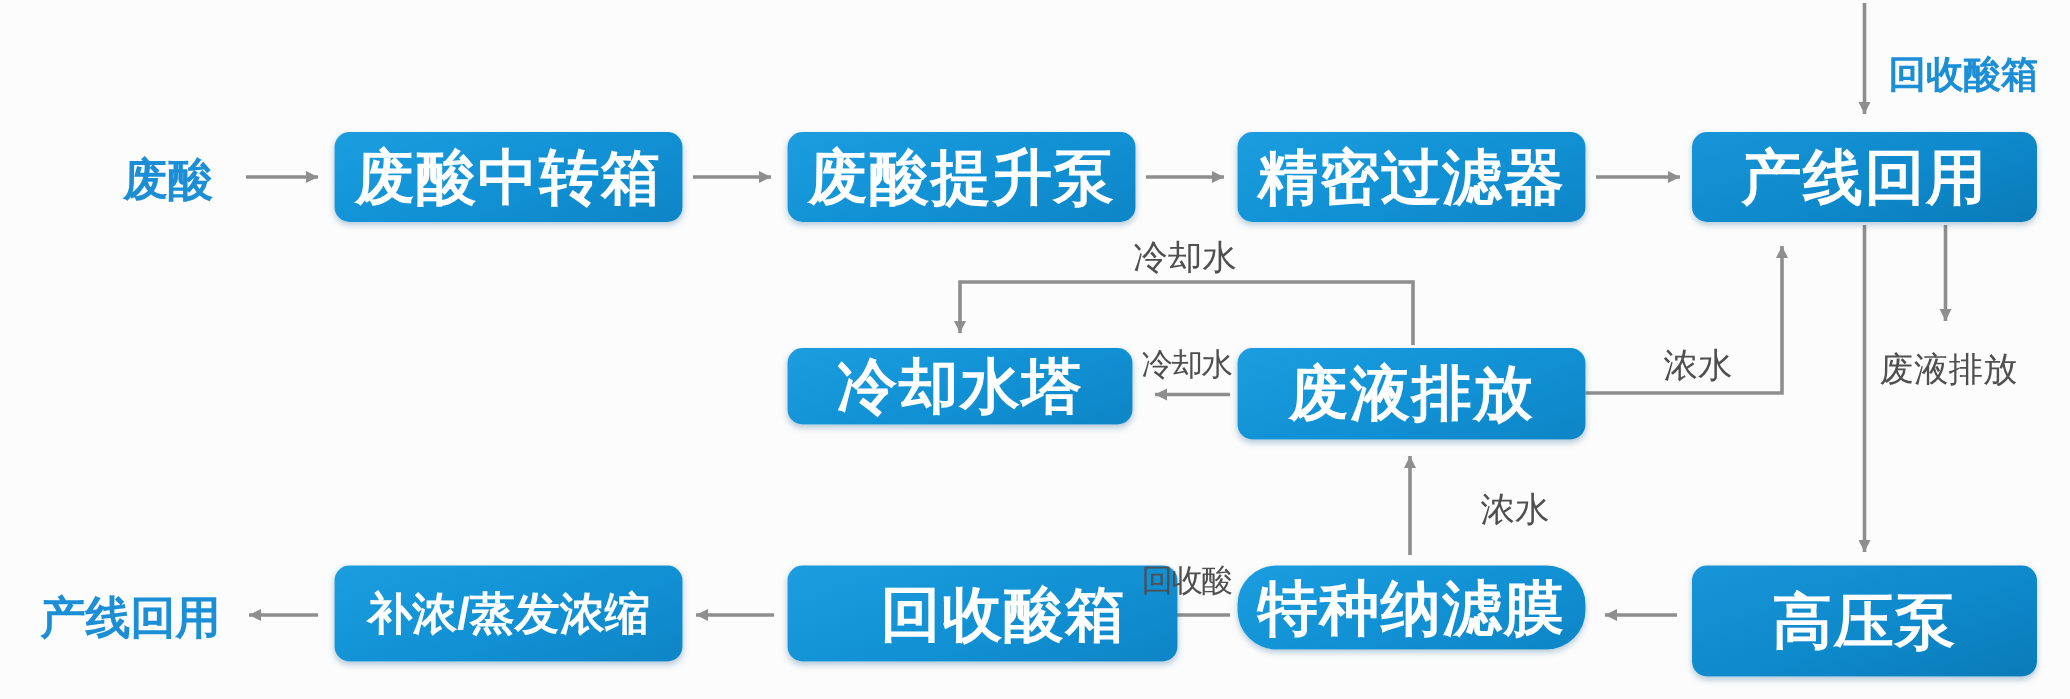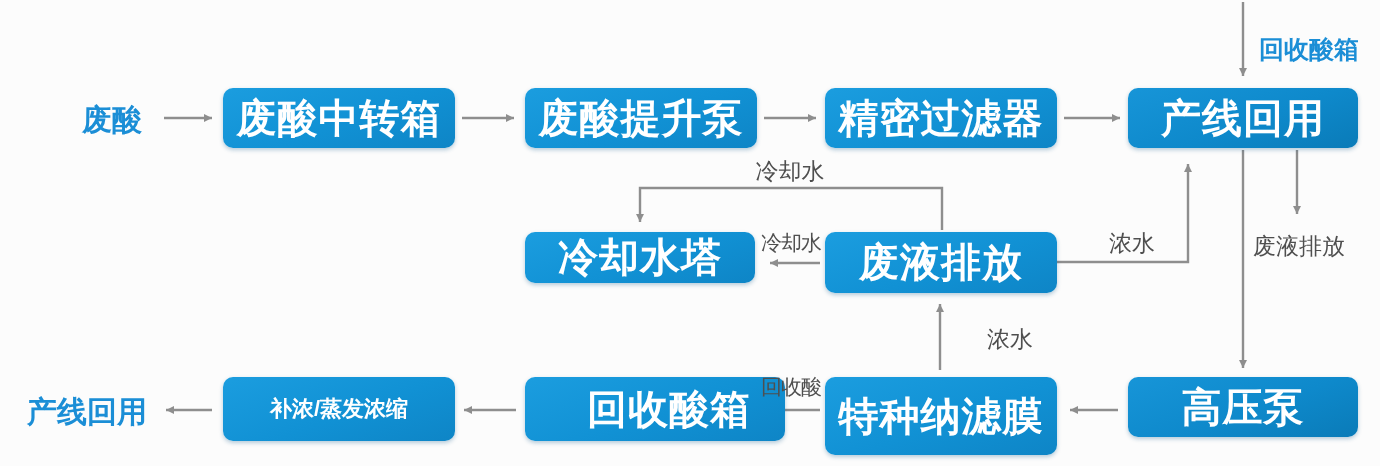--- a/index.html
+++ b/index.html
@@ -74,24 +74,24 @@
   </svg>
 
   <div class="node" style="left:223px;top:88px;width:232px;height:60px;">废酸中转箱</div>
   <div class="node" style="left:525px;top:88px;width:232px;height:60px;">废酸提升泵</div>
   <div class="node" style="left:825px;top:88px;width:232px;height:60px;">精密过滤器</div>
   <div class="node dark" style="left:1128px;top:88px;width:230px;height:60px;">产线回用</div>
 
   <div class="node" style="left:525px;top:232px;width:230px;height:51px;">冷却水塔</div>
   <div class="node" style="left:825px;top:232px;width:232px;height:61px;">废液排放</div>
 
-  <div class="node" style="left:223px;top:377px;width:232px;height:64px;font-size:22px;letter-spacing:0;">补浓/蒸发浓缩</div>
+  <div class="node" style="left:223px;top:377px;width:232px;height:64px;font-size:30px;letter-spacing:0;">补浓/蒸发浓缩</div>
   <div class="node" style="left:525px;top:377px;width:232px;height:64px;padding-left:28px;">回收酸箱</div>
-  <div class="node" style="left:825px;top:377px;width:232px;height:78px;">特种纳滤膜</div>
-  <div class="node dark" style="left:1128px;top:377px;width:230px;height:60px;">高压泵</div>
+  <div class="node" style="left:825px;top:377px;width:232px;height:56px;border-radius:26px;">特种纳滤膜</div>
+  <div class="node dark" style="left:1128px;top:377px;width:230px;height:74px;">高压泵</div>
 
   <div class="endpoint" style="left:62px;top:100px;width:100px;font-size:30px;">废酸</div>
   <div class="endpoint" style="left:12px;top:392px;width:150px;font-size:30px;">产线回用</div>
   <div class="endpoint" style="left:1254px;top:33px;width:110px;font-size:25px;">回收酸箱</div>
 
   <div class="edge-label" style="left:718px;top:156px;width:144px;">冷却水</div>
   <div class="edge-label" style="left:756px;top:229px;width:70px;font-size:21px;letter-spacing:-1px;">冷却水</div>
   <div class="edge-label" style="left:1100px;top:228px;width:64px;">浓水</div>
   <div class="edge-label" style="left:1249px;top:231px;width:100px;">废液排放</div>
   <div class="edge-label" style="left:978px;top:324px;width:64px;">浓水</div>

